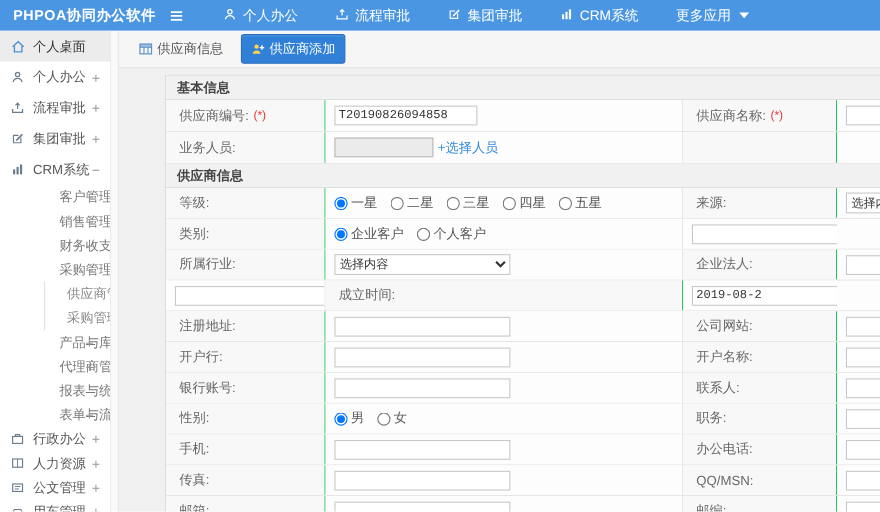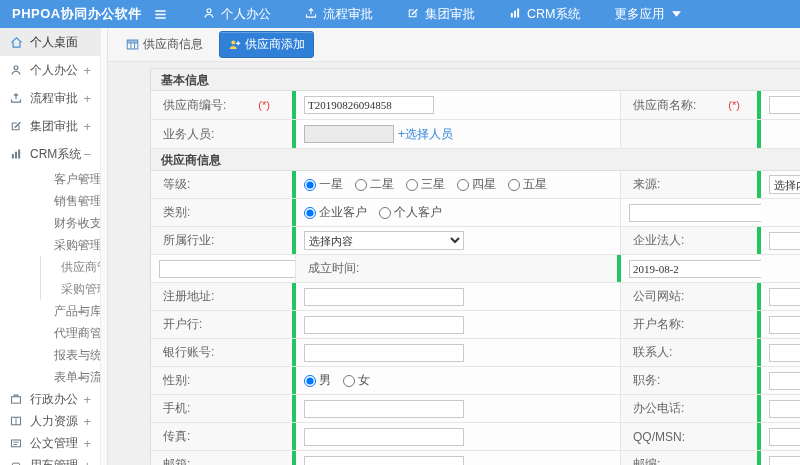--- a/index.html
+++ b/index.html
@@ -40,25 +40,25 @@
   .tab.active { background:var(--c-activetab,#3180d8); border:1px solid #2a6fbf; color:#fff; box-shadow:inset 0 1px 0 rgba(255,255,255,.25); }
   .tab.active .ticon { color:#ffd34d; }
 
   
   .form-wrap { margin:6px 0 0 42px; width:1050px; background:#fdfdfd; border:1px solid #dcdcdc; }
   .frow-section { height:22px; line-height:22px; background:#f1f1f1; border-bottom:1px solid #dedede; font-weight:bold; color:#444; padding-left:10px; font-size:12px; }
   .frow { display:grid; grid-template-columns:145px 325px 140px 1fr; border-bottom:1px solid #e6e6e6; }
   .frow:last-child { border-bottom:none; }
   .frow.tall .fcell { height:28px; }
   .fcell { height:27px; display:flex; align-items:center; overflow:hidden; }
-  .fcell.flabel { background:#f8f8f8; border-right:4px solid #22c55e; padding-left:12px; color:#666;gap:28px; }
+  .fcell.flabel { background:#f8f8f8; border-right:1px solid #22c55e; padding-left:12px; color:#666; }
   .fcell.ffield { background:#fdfdfd; border-right:1px solid #e6e6e6; padding-left:8px; }
   .fcell.ffield.last { border-right:none; }
   .req { color:var(--c-required,#e53b3b); margin-left:4px; font-size:11px; }
-  input[type=text] { height:18px; border:1px solid #c9c9c9; background:#fff; font-size:11px; padding:0 3px; font-family:Liberation Serif, serif; color:#333; }
+  input[type=text] { height:18px; border:1px solid #c9c9c9; background:#fff; font-size:11px; padding:0 3px; font-family:Liberation Mono, monospace; color:#333; }
   input[type=text].ro { background:#ebebeb; border-color:#b9b9b9; }
   select { height:19px; border:1px solid #c9c9c9; background:#fff; font-size:11px; font-family:inherit; color:#333; }
   .pick-link { color:var(--c-link,#3388dd); margin-left:4px; cursor:pointer; font-size:12px; white-space:nowrap; }
   .radios { display:flex; align-items:center; gap:12px; white-space:nowrap; }
   .radio-opt { display:flex; align-items:center; gap:3px; color:#555; }
   .radio-opt input { width:12px; height:12px; margin:0; }
 </style>
 </head>
 <body>
 

